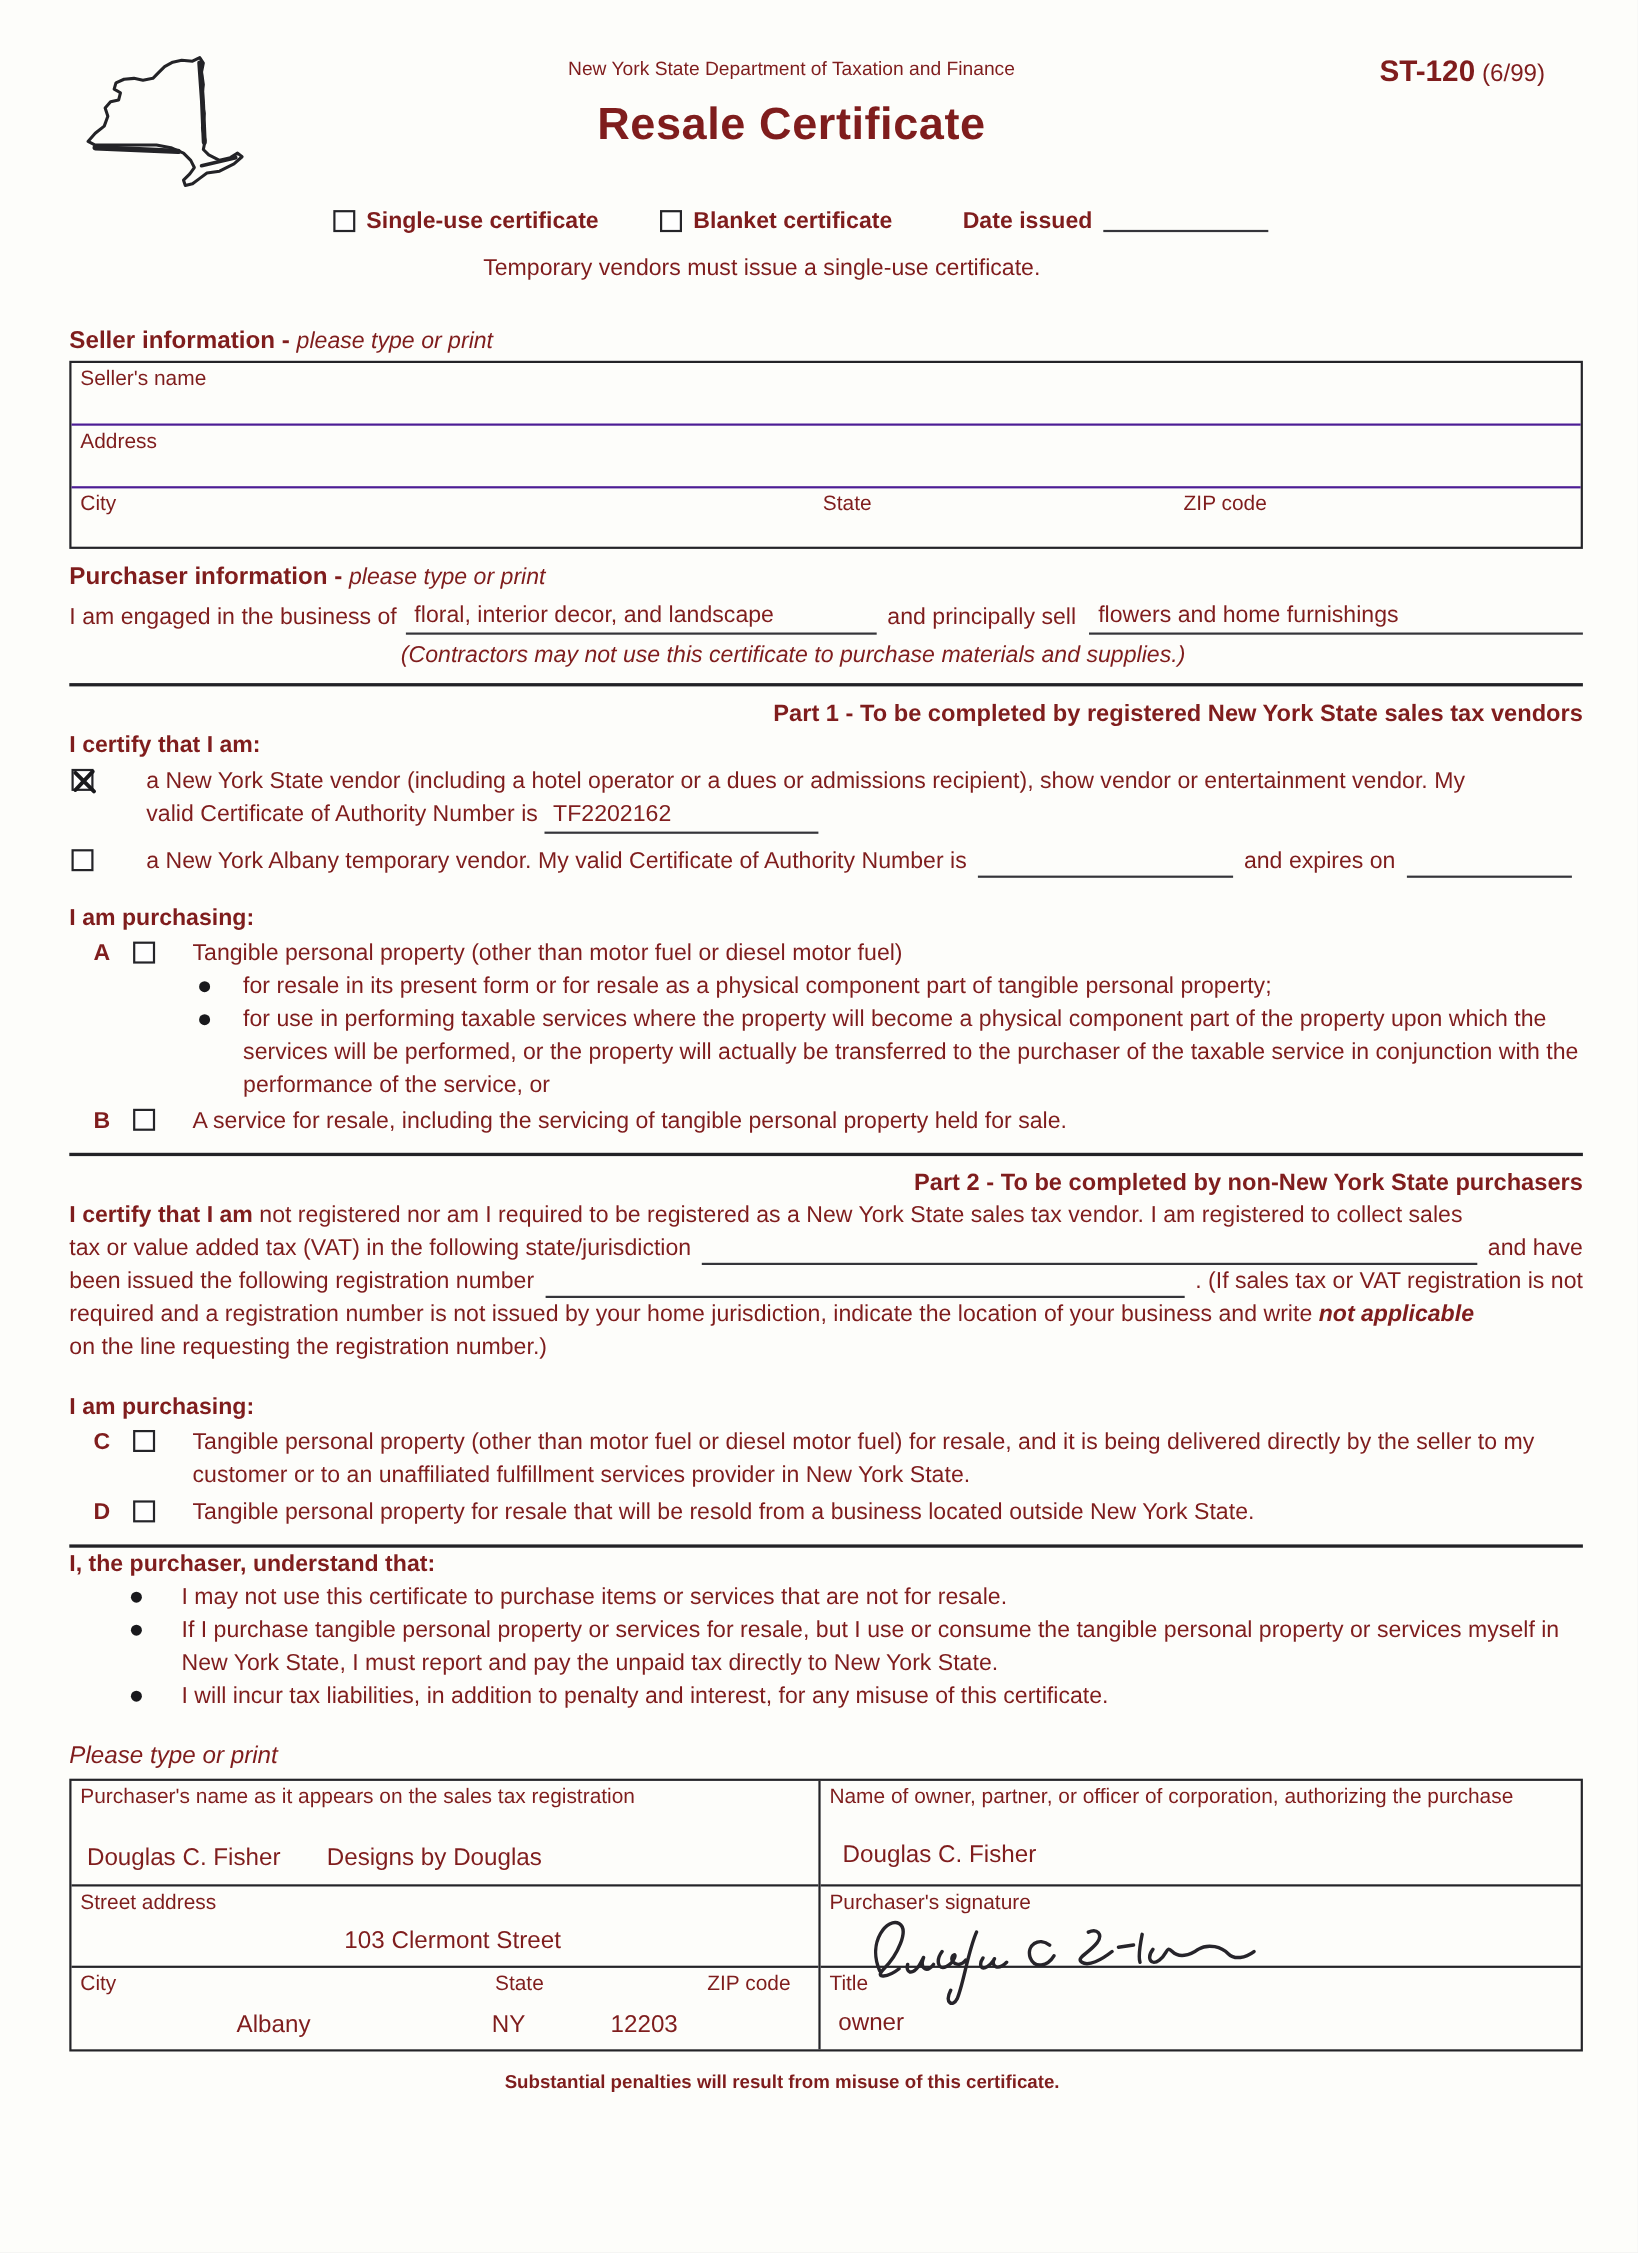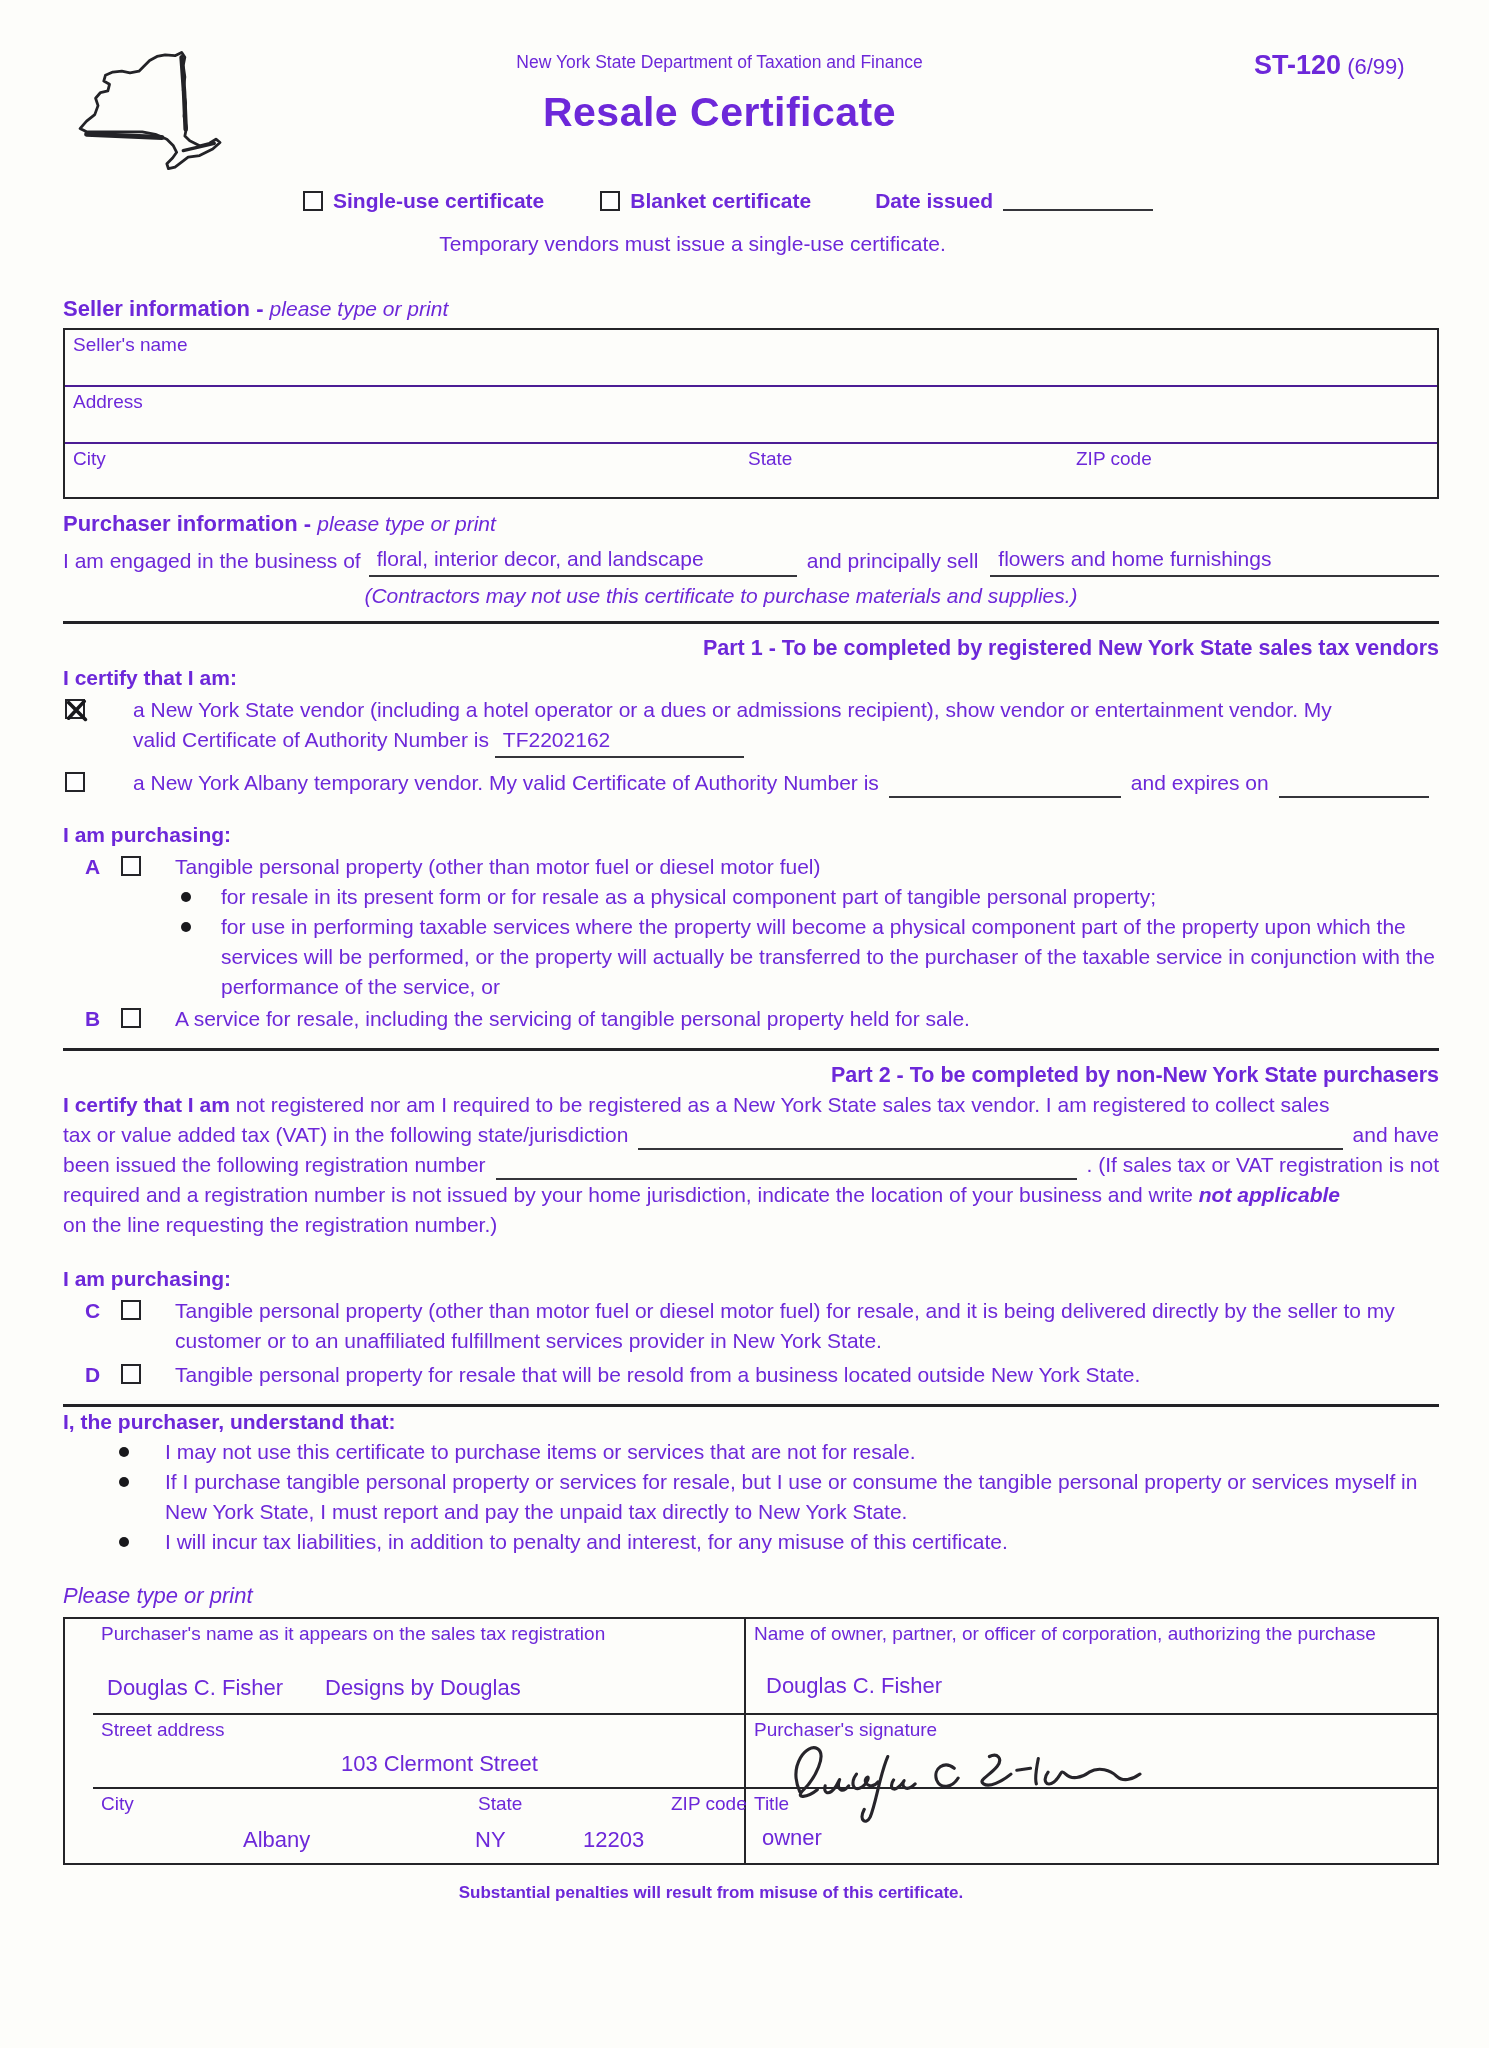--- a/index.html
+++ b/index.html
@@ -2,21 +2,21 @@
 <html><head>
 <meta charset="utf-8">
 <style>
   html,body{margin:0;padding:0;background:#e8e8e6;}
   .page{
     position:relative;
     width:1489px;height:2048px;
     margin:0 auto;
     background:#fdfdfa;
     font-family:"Liberation Sans", sans-serif;
-    color:#6d28d9;
+    color:#7f1d1d;
     overflow:hidden;
     box-sizing:border-box;
     padding-top:44px;
   }
   .content{margin:0 50px 0 63px;}
 
   
   .hdr{display:flex;align-items:flex-start;height:138px;}
   .hdr-logo{flex:none;width:225px;padding-left:62px;box-sizing:border-box;}
   .hdr-center{flex:1;text-align:center;padding-right:40px;}
@@ -82,21 +82,21 @@
   .bullet-row .bullet-text{flex:1;}
 
   .fill-line{display:flex;align-items:flex-end;}
   .fill-line .nw{white-space:nowrap;}
 
   .please-type{font-style:italic;font-size:22px;margin-top:26px;}
 
   
   .sig-table{display:grid;grid-template-columns:681px 1fr;border:2.5px solid #242428;margin-top:8px;}
   .sig-col{position:relative;}
-  .sig-col.left{border-right:2.5px solid #242428;margin-left:28px;}
+  .sig-col.left{border-right:2.5px solid #242428;}
   .sig-cell{position:relative;border-bottom:2px solid #242428;box-sizing:border-box;}
   .sig-col .r1{height:96px;}
   .sig-col .r2{height:74px;}
   .sig-col .r3{height:74px;border-bottom:none;}
   .sig-cell .lbl{position:absolute;top:4px;left:8px;font-size:19px;white-space:nowrap;}
   .val{font-size:22px;white-space:nowrap;}
   .v-name{position:absolute;left:14px;bottom:12px;}
   .v-company{position:absolute;left:232px;bottom:12px;}
   .v-street{position:absolute;left:248px;bottom:10px;}
   .lbl.l-state{left:385px;}

